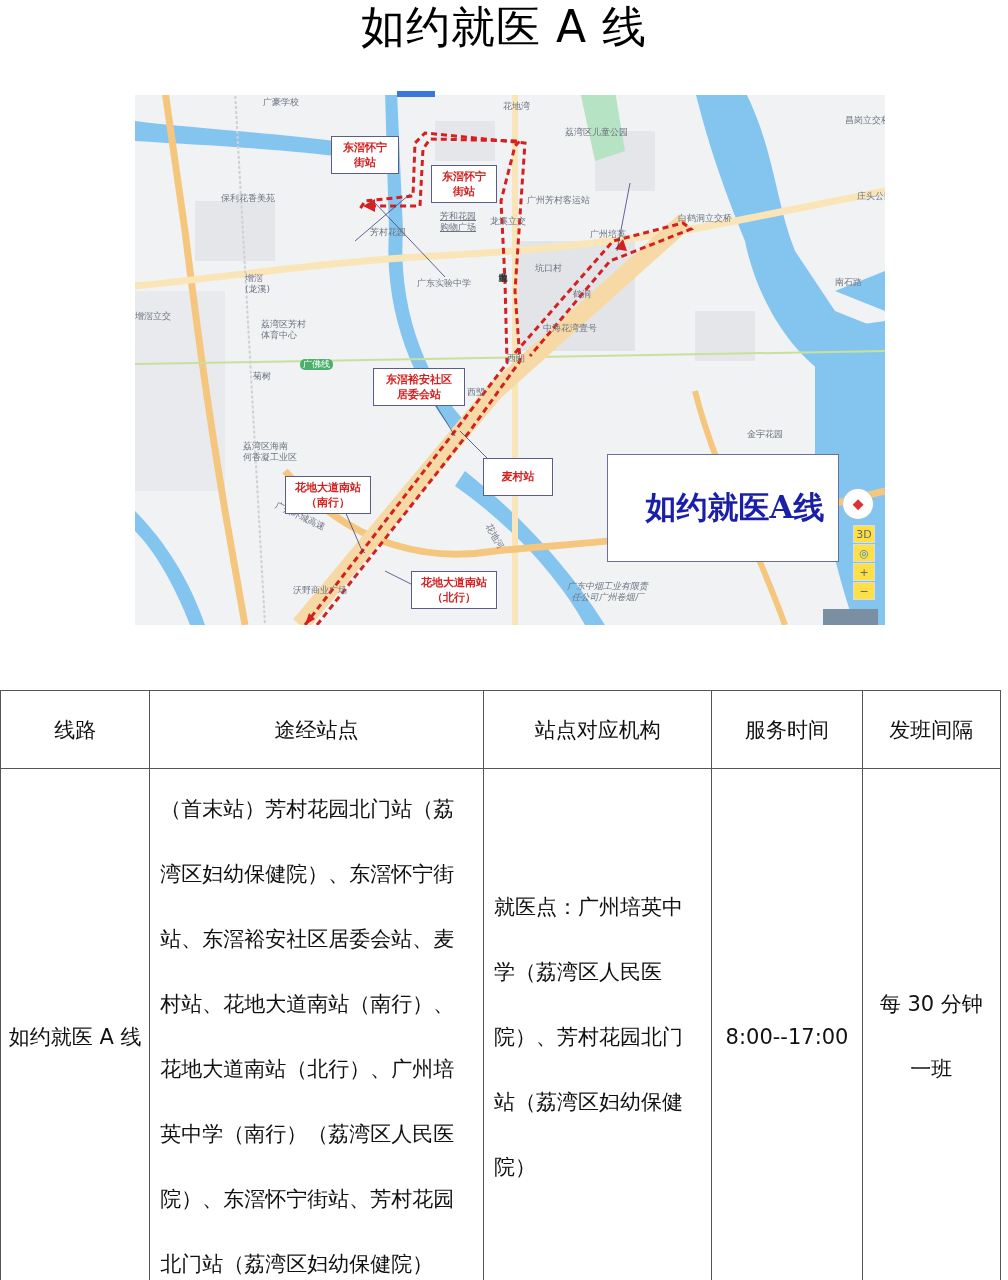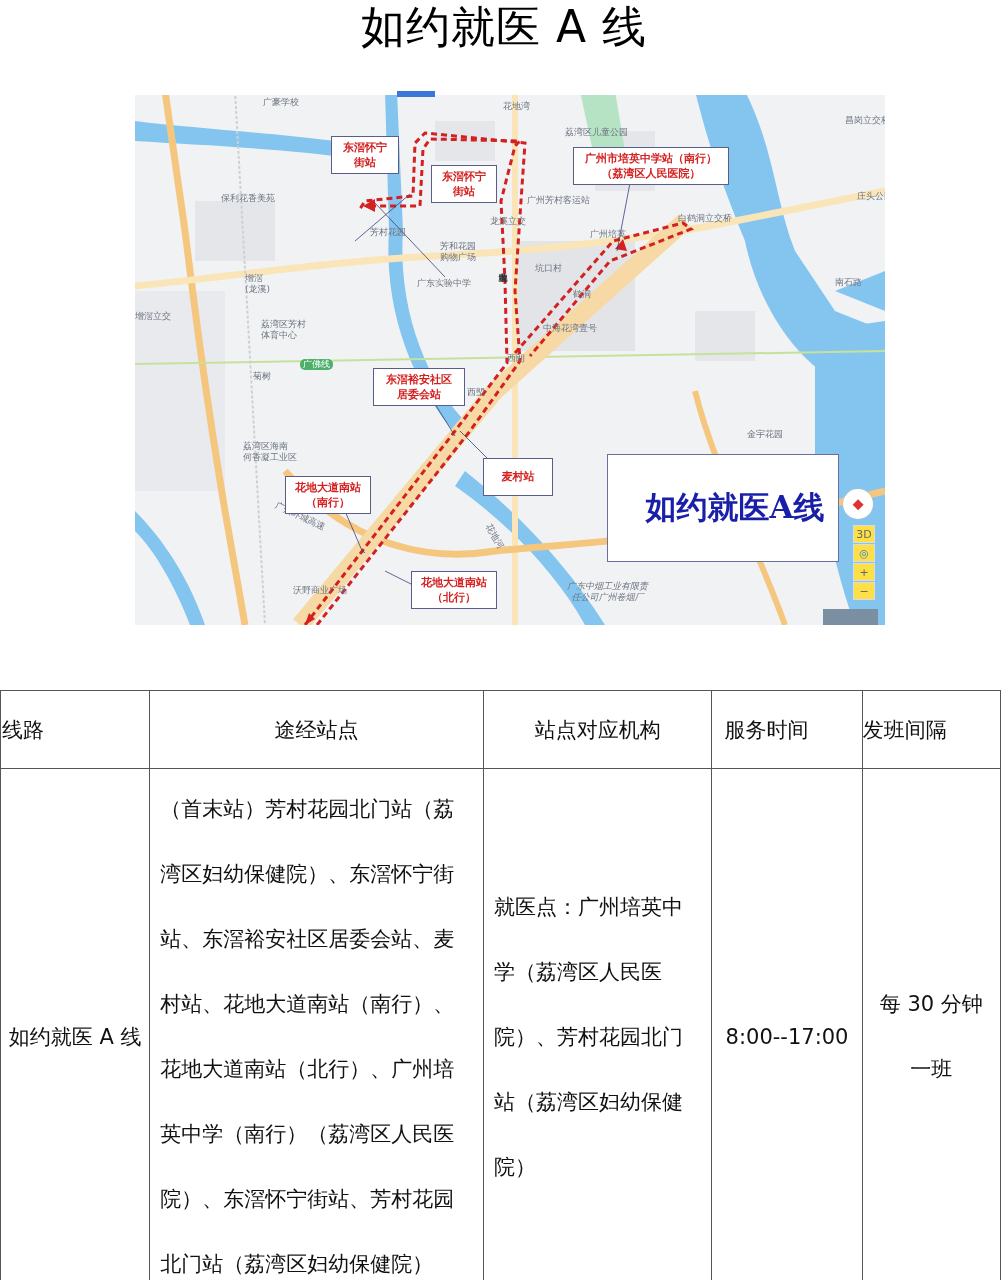--- a/index.html
+++ b/index.html
@@ -24,21 +24,21 @@
     font-family: "DejaVu Serif", serif; font-size: 31px; color: #1a1fa8; font-weight: bold; padding-left: 24px; }
 
   .map-ctrl { position: absolute; width: 22px; height: 18px; background: #fde047; border: 1px solid #ddd;
     font-size: 11px; color: #666; text-align: center; line-height: 18px; box-sizing: border-box; }
   .compass { position: absolute; left: 708px; top: 398px; width: 30px; height: 30px; border-radius: 50%;
     background: #fff; box-shadow: 0 0 2px #bbb; text-align: center; line-height: 30px; color: #d33; font-size: 16px; }
 
   table.route-table { position: absolute; left: 0; top: 690px; width: 1001px; border-collapse: collapse;
     font-size: 21px; color: #111; }
   table.route-table th, table.route-table td { border: 1.5px solid #555; }
-  table.route-table th { height: 61px; font-weight: normal; text-align: left; }
+  table.route-table th { height: 61px; font-weight: normal; text-align: center; }
   table.route-table td { vertical-align: middle; }
   .col-line { width: 164px; text-align: center; }
   .col-stops { width: 348px; padding: 8px 10px; line-height: 65px; text-align: left; }
   .col-org { width: 228px; padding: 8px 10px; line-height: 65px; text-align: left; }
   .col-time { width: 140px; text-align: center; line-height: 65px; padding: 7px 12px; }
   .col-freq { width: 121px; text-align: center; line-height: 65px; padding: 0 14px; }
   td.stops-cell, td.org-cell { word-break: break-all; }
 </style>
 </head>
 <body>
@@ -93,21 +93,21 @@
     <rect x="0" y="0" width="750" height="4" fill="#ffffff"></rect>
     <rect x="262" y="0" width="38" height="6" fill="#3978d8"></rect>
   </svg>
 
   <div class="map-label" style="left:128px;top:6px;">广豪学校</div>
   <div class="map-label" style="left:368px;top:10px;">花地湾</div>
   <div class="map-label" style="left:430px;top:36px;">荔湾区儿童公园</div>
   <div class="map-label" style="left:710px;top:24px;">昌岗立交桥</div>
   <div class="map-label" style="left:86px;top:102px;">保利花香美苑</div>
   <div class="map-label" style="left:235px;top:136px;">芳村花园</div>
-  <div class="map-label" style="left:305px;top:150px;white-space:pre;">芳和花园
+  <div class="map-label" style="left:305px;top:120px;white-space:pre;text-decoration:underline;">芳和花园
 购物广场</div>
   <div class="map-label" style="left:355px;top:125px;">龙溪立交</div>
   <div class="map-label" style="left:392px;top:104px;">广州芳村客运站</div>
   <div class="map-label" style="left:110px;top:182px;white-space:pre;">增滘
 (龙溪)</div>
   <div class="map-label" style="left:282px;top:187px;">广东实验中学</div>
   <div class="map-label" style="left:400px;top:172px;">坑口村</div>
   <div class="map-label" style="left:455px;top:138px;">广州培英</div>
   <div class="map-label" style="left:543px;top:122px;">白鹤洞立交桥</div>
   <div class="map-label" style="left:438px;top:198px;">鹤洞</div>
@@ -128,24 +128,20 @@
   <div class="map-label" style="left:432px;top:490px;white-space:pre;text-align:center;font-style:italic;">广东中烟工业有限责
 任公司广州卷烟厂</div>
   <div class="map-label" style="left:362px;top:175px;writing-mode:vertical-rl;color:#333;">花地大道中</div>
   <div class="map-label" style="left:346px;top:440px;transform:rotate(60deg);">花地河</div>
   <div class="map-label" style="left:722px;top:100px;">庄头公园</div>
 
   <div class="callout" style="left:196px;top:45px;width:68px;white-space:pre;">东滘怀宁
 街站</div>
   <div class="callout" style="left:296px;top:74px;width:66px;white-space:pre;">东滘怀宁
 街站</div>
-  <div class="callout" style="left:438px;top:56px;width:156px;">
-    <div>广州市培英中学站（南行）</div>
-    <div>（荔湾区人民医院）</div>
-  </div>
   <div class="callout" style="left:238px;top:277px;width:92px;">
     <div>东滘裕安社区</div>
     <div>居委会站</div>
   </div>
   <div class="callout" style="left:348px;top:367px;width:70px;height:38px;line-height:30px;">麦村站</div>
   <div class="callout" style="left:150px;top:385px;width:86px;">
     <div>花地大道南站</div>
     <div>（南行）</div>
   </div>
   <div class="callout" style="left:276px;top:480px;width:86px;">

